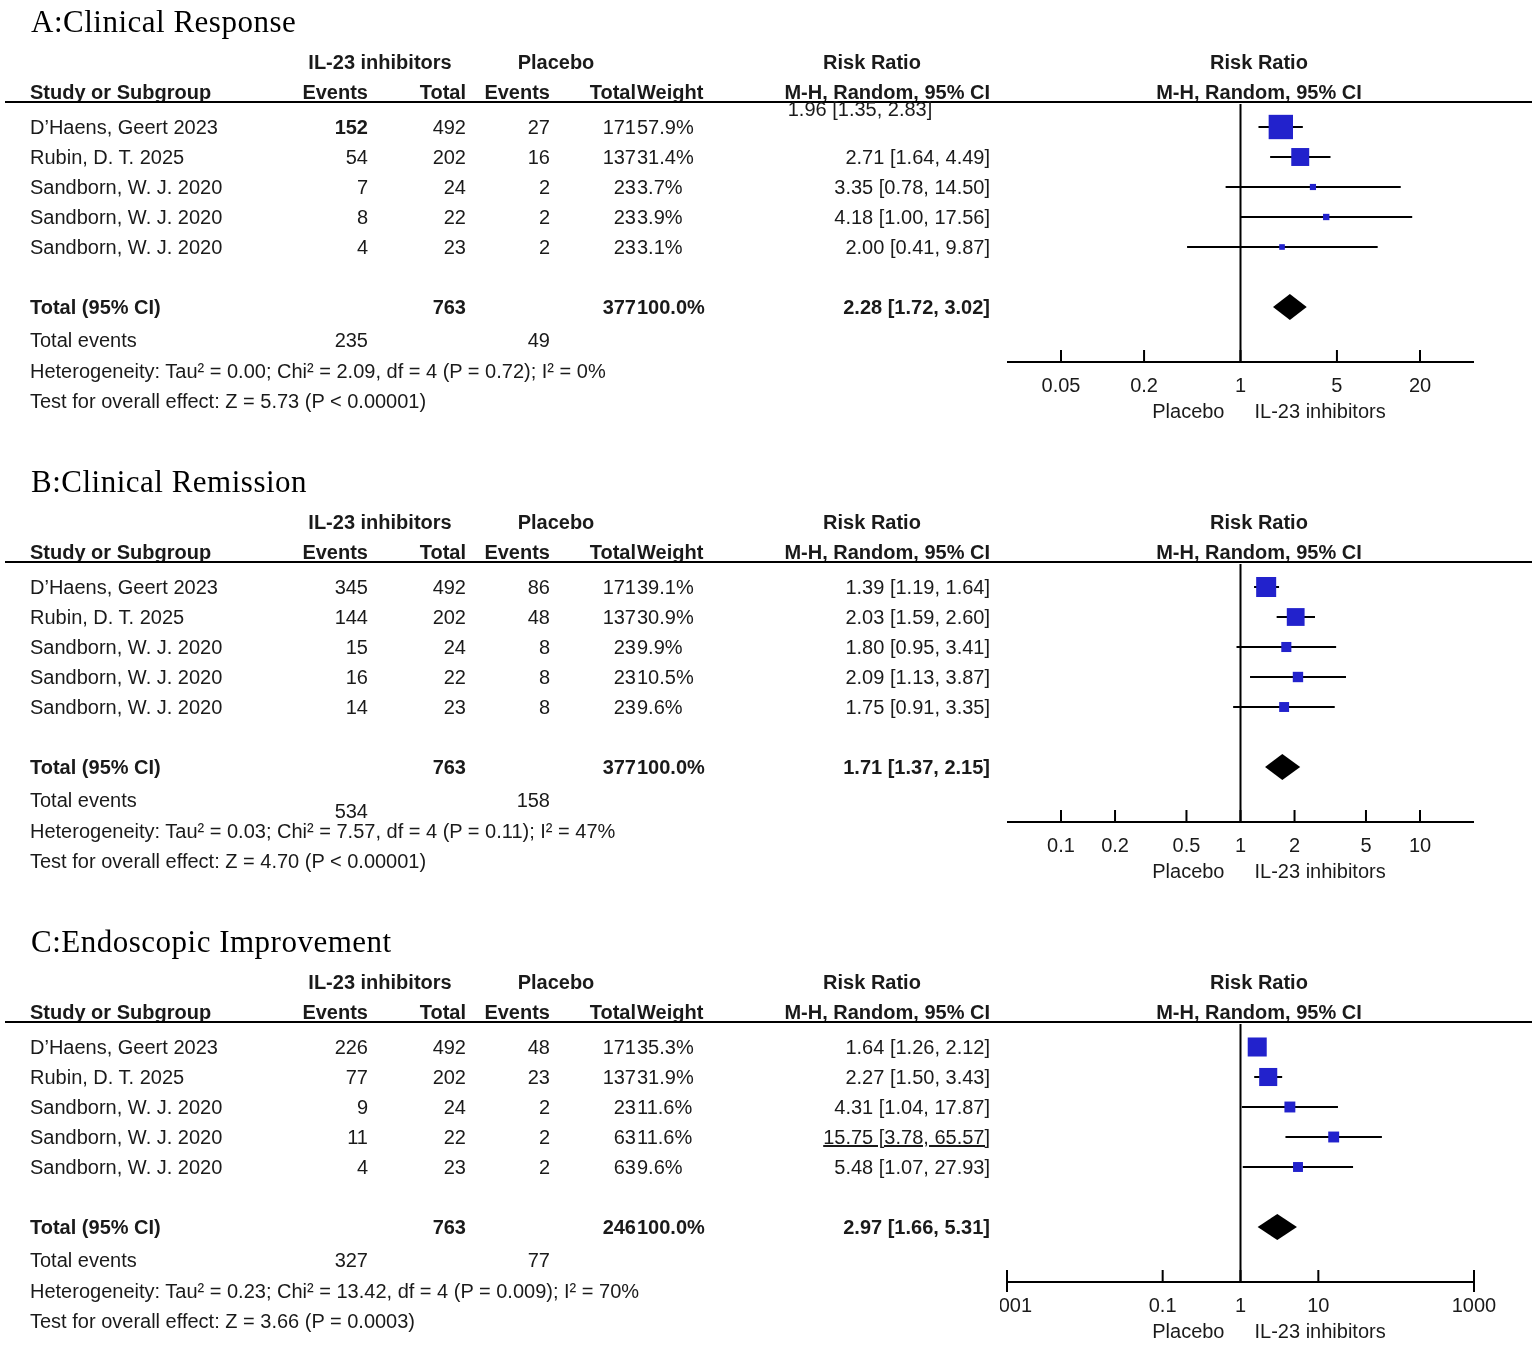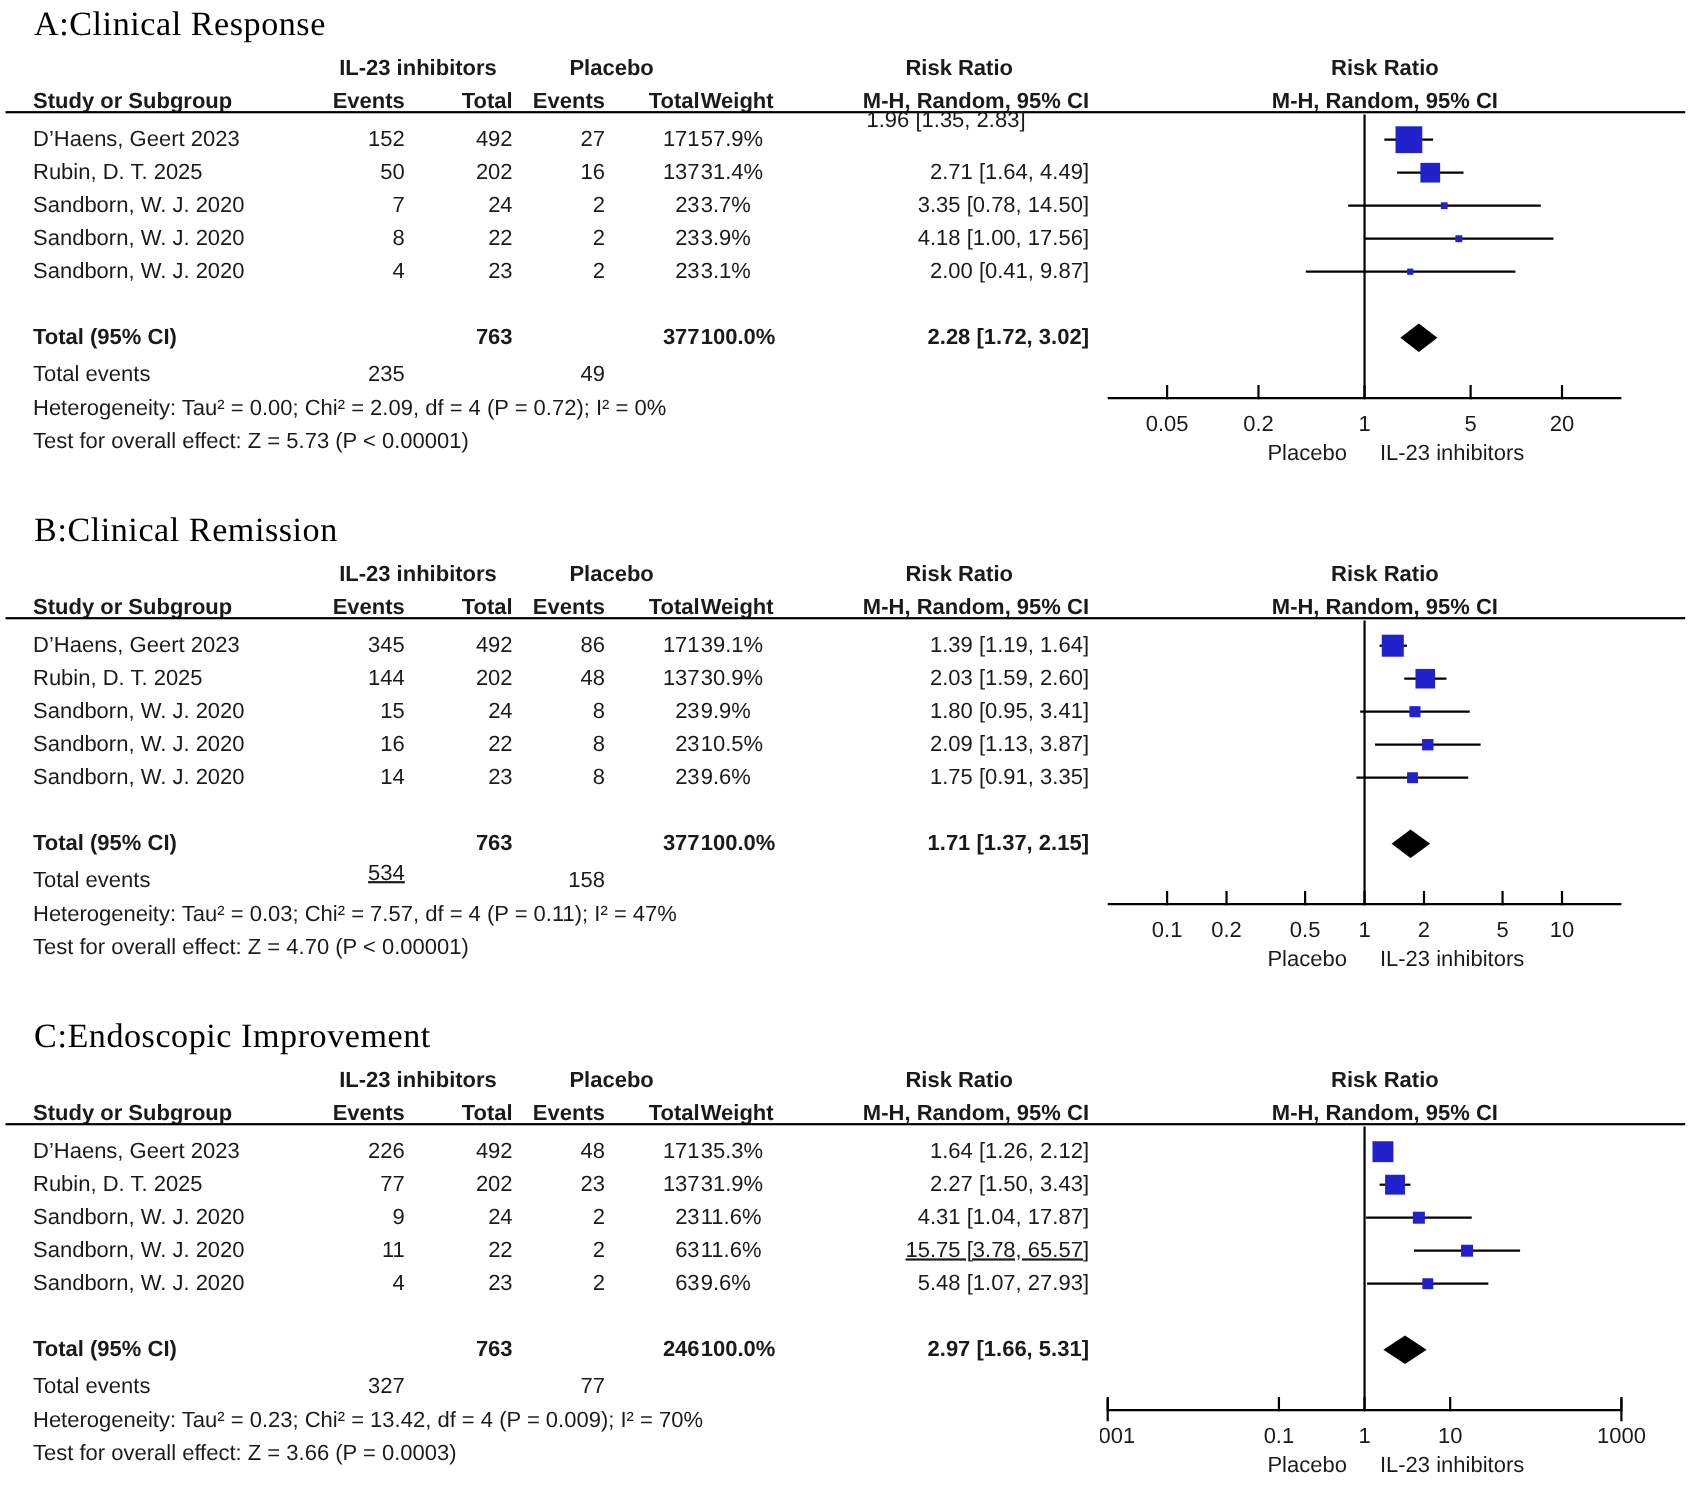--- a/index.html
+++ b/index.html
@@ -44,28 +44,28 @@
     <span class="t b h c-ev1">Events</span>
     <span class="t b h c-tot1">Total</span>
     <span class="t b h c-ev2">Events</span>
     <span class="t b h c-tot2">Total</span>
     <span class="t b h c-wt">Weight</span>
     <span class="t b h c-rr">M-H, Random, 95% CI</span>
     <span class="t b h c-mh2">M-H, Random, 95% CI</span>
     <div class="hrule"></div>
     <div class="rows">
         <span class="t c-study" style="top: 114px;">D’Haens, Geert 2023</span>
-        <span class="t c-ev1" style="top: 114px;">152</span>
+        <span class="t c-ev1" style="top: 114px; font-weight: bold;">152</span>
         <span class="t c-tot1" style="top: 114px;">492</span>
         <span class="t c-ev2" style="top: 114px;">27</span>
         <span class="t c-tot2" style="top: 114px;">171</span>
         <span class="t c-wt" style="top: 114px;">57.9%</span>
         <span class="t c-rr" style="top: 96px; text-align: center;">1.96 [1.35, 2.83]</span>
         <span class="t c-study" style="top: 144px;">Rubin, D. T. 2025</span>
-        <span class="t c-ev1" style="top: 144px;">50</span>
+        <span class="t c-ev1" style="top: 144px;">54</span>
         <span class="t c-tot1" style="top: 144px;">202</span>
         <span class="t c-ev2" style="top: 144px;">16</span>
         <span class="t c-tot2" style="top: 144px;">137</span>
         <span class="t c-wt" style="top: 144px;">31.4%</span>
         <span class="t c-rr" style="top: 144px;">2.71 [1.64, 4.49]</span>
         <span class="t c-study" style="top: 174px;">Sandborn, W. J. 2020</span>
         <span class="t c-ev1" style="top: 174px;">7</span>
         <span class="t c-tot1" style="top: 174px;">24</span>
         <span class="t c-ev2" style="top: 174px;">2</span>
         <span class="t c-tot2" style="top: 174px;">23</span>
@@ -175,21 +175,21 @@
         <span class="t c-ev2" style="top: 234px;">8</span>
         <span class="t c-tot2" style="top: 234px;">23</span>
         <span class="t c-wt" style="top: 234px;">9.6%</span>
         <span class="t c-rr" style="top: 234px;">1.75 [0.91, 3.35]</span>
         <span class="t c-study b" style="top: 294px;">Total (95% CI)</span>
         <span class="t c-tot1 b" style="top: 294px;">763</span>
         <span class="t c-tot2 b" style="top: 294px;">377</span>
         <span class="t c-wt b" style="top: 294px;">100.0%</span>
         <span class="t c-rr b" style="top: 294px;">1.71 [1.37, 2.15]</span>
         <span class="t c-study" style="top: 327px;">Total events</span>
-        <span class="t c-ev1" style="top: 321px; text-decoration: underline;">534</span>
+        <span class="t c-ev1" style="top: 338px;">534</span>
         <span class="t c-ev2" style="top: 327px;">158</span>
         <span class="t c-wide" style="top: 358px;">Heterogeneity: Tau² = 0.03; Chi² = 7.57, df = 4 (P = 0.11); I² = 47%</span>
         <span class="t c-wide" style="top: 388px;">Test for overall effect: Z = 4.70 (P &lt; 0.00001)</span>
       </div>
     <svg class="forest" viewBox="0 0 535 460" width="535" height="460">
         <line x1="240.5" y1="104" x2="240.5" y2="362" stroke="#000000" stroke-width="2"></line>
         <line x1="7" y1="362" x2="474" y2="362" stroke="#000000" stroke-width="2"></line>
         <line x1="61" y1="350" x2="61" y2="363" stroke="#000000" stroke-width="2"></line>
         <text x="61" y="392" text-anchor="middle">0.1</text>
         <line x1="115.03488422168464" y1="350" x2="115.03488422168464" y2="363" stroke="#000000" stroke-width="2"></line>

